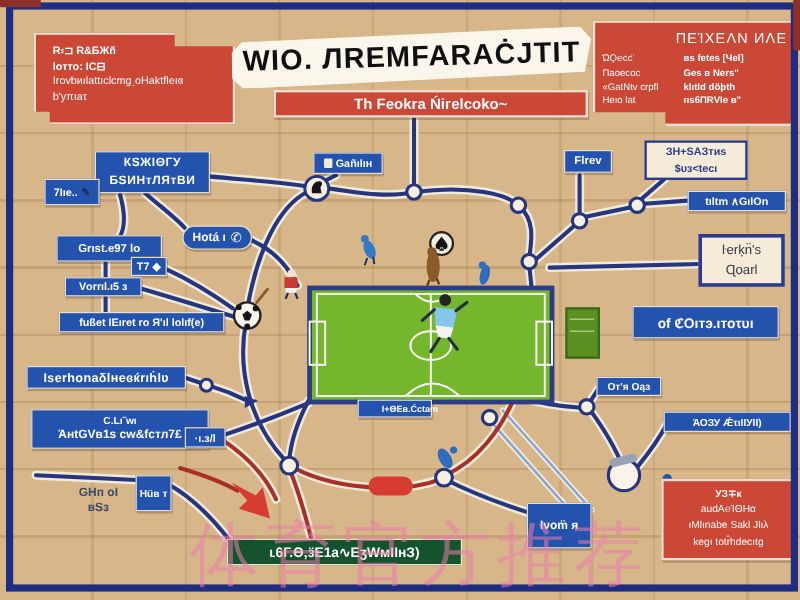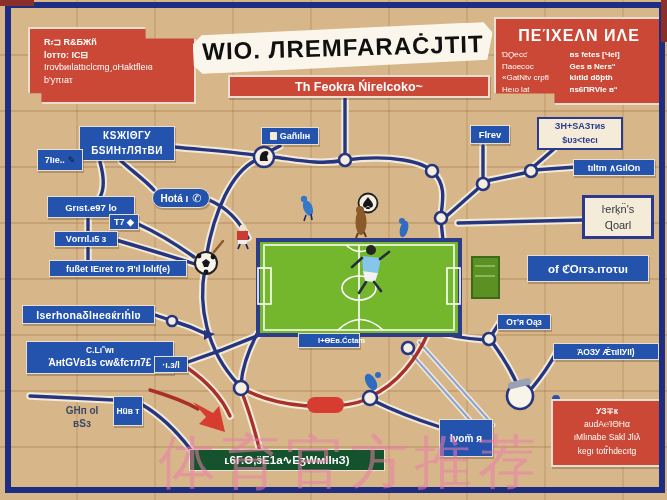--- a/index.html
+++ b/index.html
@@ -34,21 +34,21 @@
     display:flex; align-items:center; justify-content:center;
     color:#101010; font-weight:900; font-size:24px; letter-spacing:1px;
   }
   .subtitle{left:228px; top:75px; width:262px; height:23px; display:flex; align-items:center; justify-content:center;
     font-size:12.5px; font-weight:bold;}
 
   .tl-box{left:28px; top:27px; width:168px; height:77px; padding:7px 6px 0 14px; font-size:9px; line-height:1.4;
     clip-path:polygon(0 0,70% 0,70% 15%,100% 15%,100% 100%,8% 100%,8% 86%,0 86%);}
   .tr-box{left:494px; top:17px; width:168px; height:88px; padding:5px 4px 0 6px; font-size:8px; line-height:1.45;
     clip-path:polygon(0 0,100% 0,100% 100%,36% 100%,36% 87%,0 87%);}
-  .tr-title{text-align:center; font-size:16px; font-weight:bold; letter-spacing:1px; margin-bottom:2px;}
+  .tr-title{text-align:right; font-size:12px; font-weight:normal; letter-spacing:1px; margin-bottom:2px;}
   .tr-cols{display:flex; gap:5px;}
   .tr-cols .c1{width:42%;} .tr-cols .c2{width:58%; font-weight:bold;}
 
   .watermark{
     position:absolute; left:158px; top:424px; z-index:8; pointer-events:none;
     font-size:58px; font-weight:400; letter-spacing:6px; color:rgba(233,126,170,0.55); white-space:nowrap;
   }
   .ghh{position:absolute; left:44px; top:405px; width:76px; z-index:4; color:#3c4766; font-weight:bold;
     font-size:10px; line-height:1.25; text-align:center;}
   .icon-glyph{font-weight:normal;}

